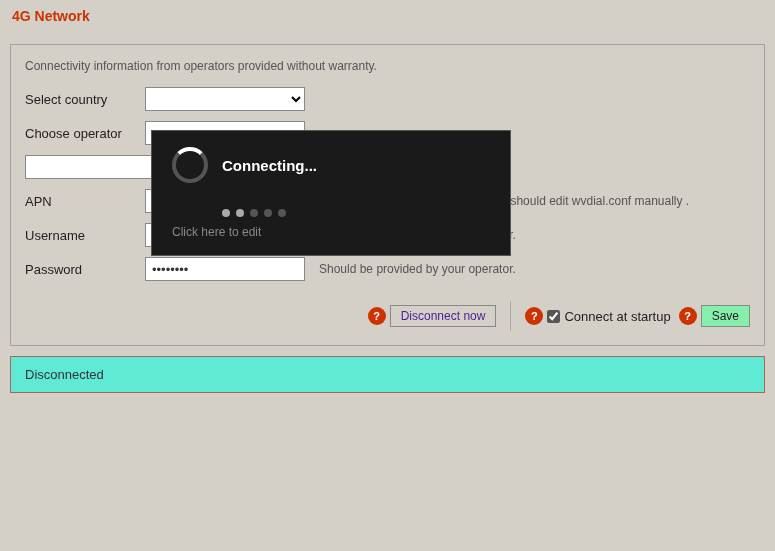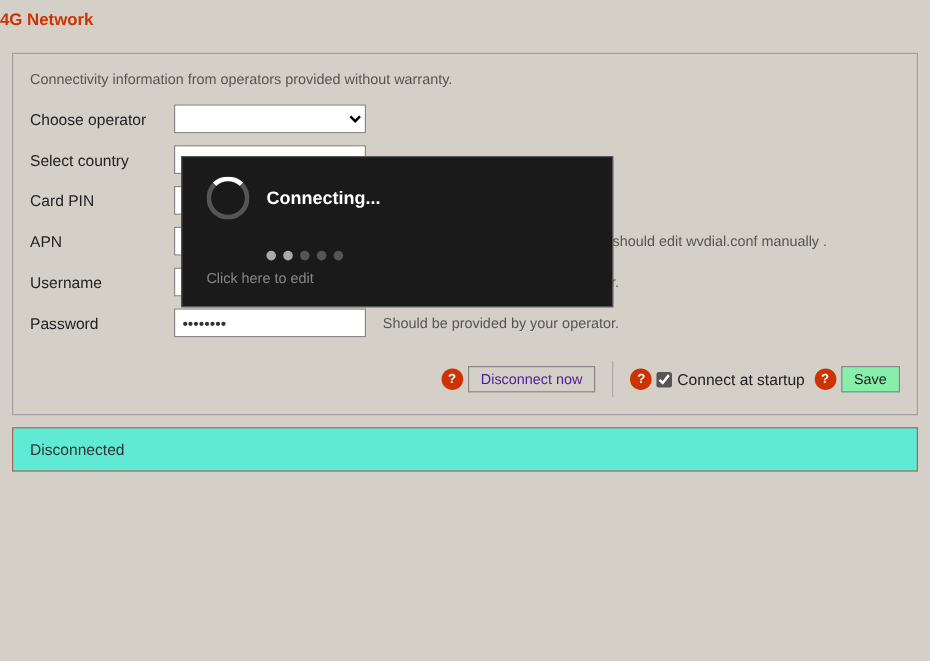--- a/index.html
+++ b/index.html
@@ -9,21 +9,21 @@
       background: #d4d0c8;
       font-family: Arial, sans-serif;
       font-size: 13px;
       overflow: hidden;
     }
 
     .page-title {
       color: #cc3300;
       font-weight: bold;
       font-size: 14px;
-      padding: 8px 0;
+      padding: 8px 12px;
       background: #d4d0c8;
     }
 
     .main-panel {
       margin: 12px 10px 10px 10px;
       background: #d4d0c8;
       border: 1px solid #a0a0a0;
       padding: 14px;
       position: relative;
     }
@@ -230,35 +230,34 @@
 </head>
 <body>
 
 <div class="page-title">4G Network</div>
 
 <div class="main-panel">
 
   <div class="info-text">Connectivity information from operators provided without warranty.</div>
 
   <div class="select-row">
+    <div class="form-label">Select country</div>
+    <select class="form-select">
+      <option></option>
+    </select>
+  </div>
+
+  <div class="select-row">
     <div class="form-label">Choose operator</div>
     <select class="form-select">
       <option></option>
     </select>
   </div>
 
-  <div class="select-row">
-    <div class="form-label">Select country</div>
-    <select class="form-select">
-      <option></option>
-    </select>
-  </div>
-
   <div class="form-row">
-    <div class="form-label">Card PIN</div>
     <input type="password" class="form-input" value="" style="">
   </div>
 
   <div class="form-row">
     <div class="form-label">APN</div>
     <input type="text" class="form-input" value="movistar.es" style="">
     <div class="form-hint">If more than one init is required you should edit wvdial.conf manually .</div>
   </div>
 
   <div class="form-row">

